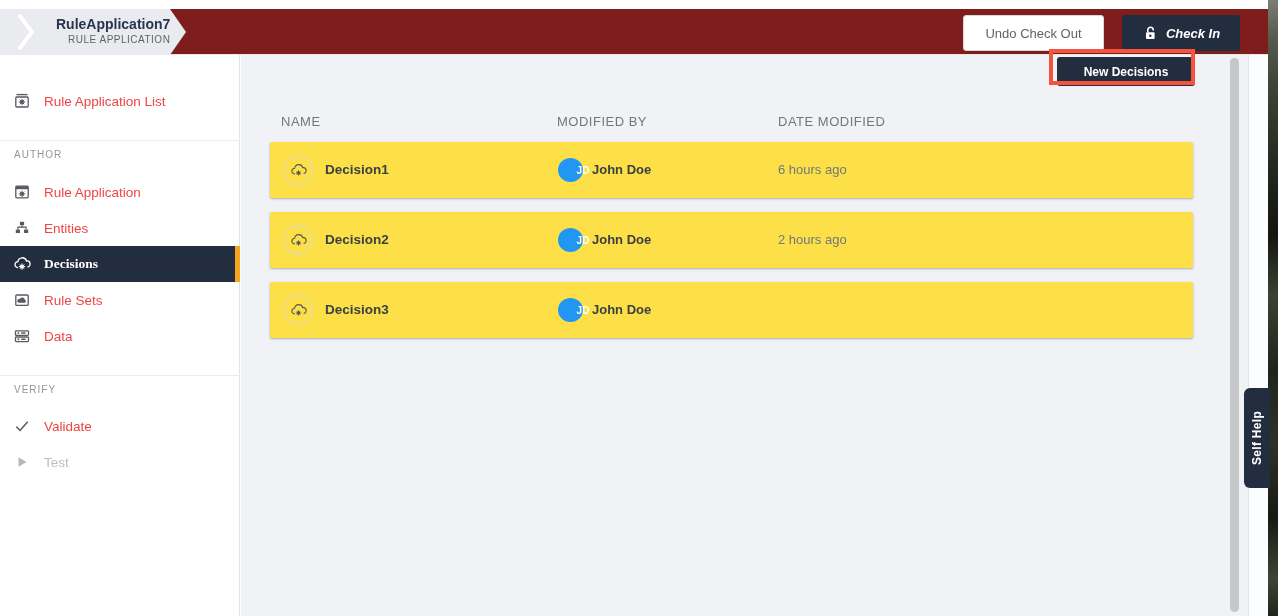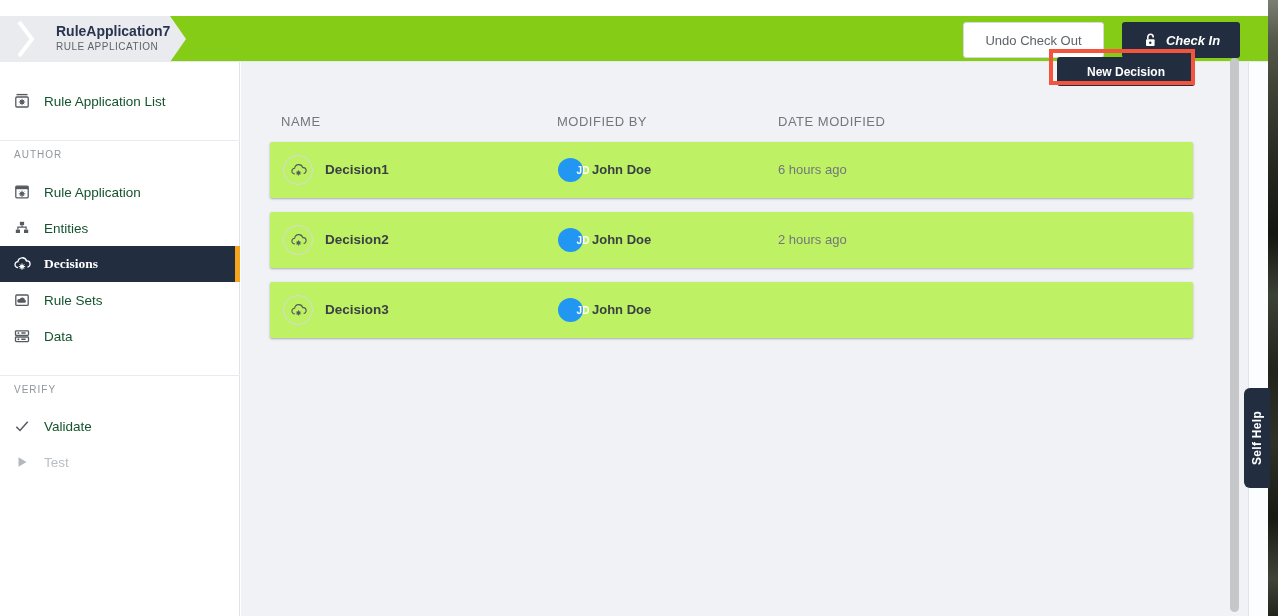--- a/index.html
+++ b/index.html
@@ -1,41 +1,41 @@
 <!DOCTYPE html>
 <html><head>
 <meta charset="utf-8">
 <style>
   * { margin:0; padding:0; box-sizing:border-box; }
   html,body { background:#ffffff; }
   body { font-family:"Liberation Sans", sans-serif; }
   #app { position:relative; width:1278px; height:616px; overflow:hidden; background:#fff; }
 
   
-  .header { position:absolute; left:0; top:16px; width:1268px; height:46px; background:#84cc16;
-            border-bottom:1px solid #e6e9ec; z-index:5; }
+  .header { position:absolute; left:0; top:9px; width:1268px; height:46px; background:#7f1d1d;
+            border-bottom:1px solid #e6e9ec; z-index:5;text-align:right; }
   .crumb { position:absolute; left:0; top:0; width:187px; height:46px; background:#e9ebee;
            clip-path:polygon(0 0,170px 0,186px 50%,170px 100%,0 100%); }
   .crumb-chevron { position:absolute; left:16px; top:0; }
   .crumb-text { position:absolute; left:56px; top:7px; }
   .crumb-title { font-size:14px; font-weight:700; color:#2a3450; line-height:17px; }
   .crumb-sub { font-size:10px; color:#5f6368; letter-spacing:.5px; line-height:13px; }
 
   .btn { position:absolute; display:flex; align-items:center; justify-content:center;
          border-radius:3px; cursor:pointer; }
   .btn-undo { left:963px; top:6px; width:141px; height:36px; background:#fff;
               border:1px solid #d7dadd; color:#5f6368; font-size:13px; font-weight:500; }
   .btn-checkin { left:1122px; top:6px; width:118px; height:36px; background:#222e40;
                  color:#fff; font-size:13px; font-weight:700; gap:8px;font-style:italic; }
 
   
   .sidebar { position:absolute; left:0; top:47px; width:240px; height:569px; background:#fff;
              border-right:1px solid #e0e4e8; z-index:4; }
   .side-item { position:absolute; left:0; width:240px; height:36px; display:flex; align-items:center;
-               gap:13px; padding-left:13px; cursor:pointer; color:#14532d; font-size:13.5px; }
+               gap:13px; padding-left:13px; cursor:pointer; color:#ef4444; font-size:13.5px; }
   .side-item .ic { width:18px; height:18px; flex:0 0 18px; color:#565a60; }
   .side-item.selected { background:#222e40; color:#fff; font-weight:700;font-family:Liberation Serif, serif; }
   .side-item.selected .ic { color:#fff; }
   .side-item.disabled { color:#b9bec4; cursor:default; }
   .sel-bar { position:absolute; right:0; top:0; width:5px; height:36px; background:#f5a51d; }
   .side-divider { position:absolute; left:0; width:240px; height:1px; background:#e9ecef; }
   .side-section { position:absolute; left:14px; font-size:10px; font-weight:500; color:#90969c;
                   letter-spacing:1px; }
 
   
@@ -43,21 +43,21 @@
   .gutter { position:absolute; left:1248px; top:47px; width:20px; height:569px; background:#fcfdfe;
             border-left:1px solid #dce6ec; }
 
   .annotation { position:absolute; left:1049px; top:49px; width:146px; height:36px;
                 border:4px solid #f4543d; z-index:7; pointer-events:none; }
   .btn-newdecision { left:1057px; top:57px; width:138px; height:29px; background:#222e40;
                      color:#fff; font-size:12px; font-weight:700; z-index:6; }
 
   .col-head { position:absolute; top:114px; font-size:13px; color:#72777c; letter-spacing:.5px; }
 
-  .drow { position:absolute; left:270px; width:923px; height:56px; background:#bef264;
+  .drow { position:absolute; left:270px; width:923px; height:56px; background:#fde047;
           border-radius:2px; box-shadow:0 1px 2px rgba(60,64,67,.28), 0 1px 3px rgba(60,64,67,.12);
           cursor:pointer; }
   .drow-icon { position:absolute; left:13px; top:13px; width:30px; height:30px; border:1px solid #d7dadd;
                border-radius:50%; display:flex; align-items:center; justify-content:center; color:#565a60; }
   .drow-name { position:absolute; left:55px; top:0; line-height:56px; font-size:13.5px; font-weight:700; color:#3b4045; }
   .avatar { position:absolute; left:288px; top:16px; width:24px; height:24px; border-radius:50%;
             background:#2196f3; color:#fff; font-size:10px; font-weight:700;
             display:flex; align-items:center; justify-content:center;padding-left:25px; }
   .drow-user { position:absolute; left:322px; top:0; line-height:56px; font-size:13px; font-weight:700; color:#3b4045; }
   .drow-date { position:absolute; left:508px; top:0; line-height:56px; font-size:13px; color:#72777c; }
@@ -187,21 +187,21 @@
         <path d="M3.3 9.8l3.7 3.7 7.7-8.8" fill="none" stroke="currentColor" stroke-width="1.5"></path>
       </svg>
       <span>Validate</span>
     </div>
   </div>
 
   <div class="content"></div>
   <div class="gutter"></div>
 
   <div class="btn btn-newdecision" style="position:absolute">
-    <span>New Decision</span>
+    <span>New Decisions</span>
   </div>
   <div class="annotation"></div>
 
   <div class="col-head" style="left:281px">NAME</div>
   <div class="col-head" style="left:557px">MODIFIED BY</div>
   <div class="col-head" style="left:778px">DATE MODIFIED</div>
 
   <div class="drow" style="top:142px">
     <div class="drow-icon">
       <svg width="17" height="17" viewBox="0 0 18 18">

